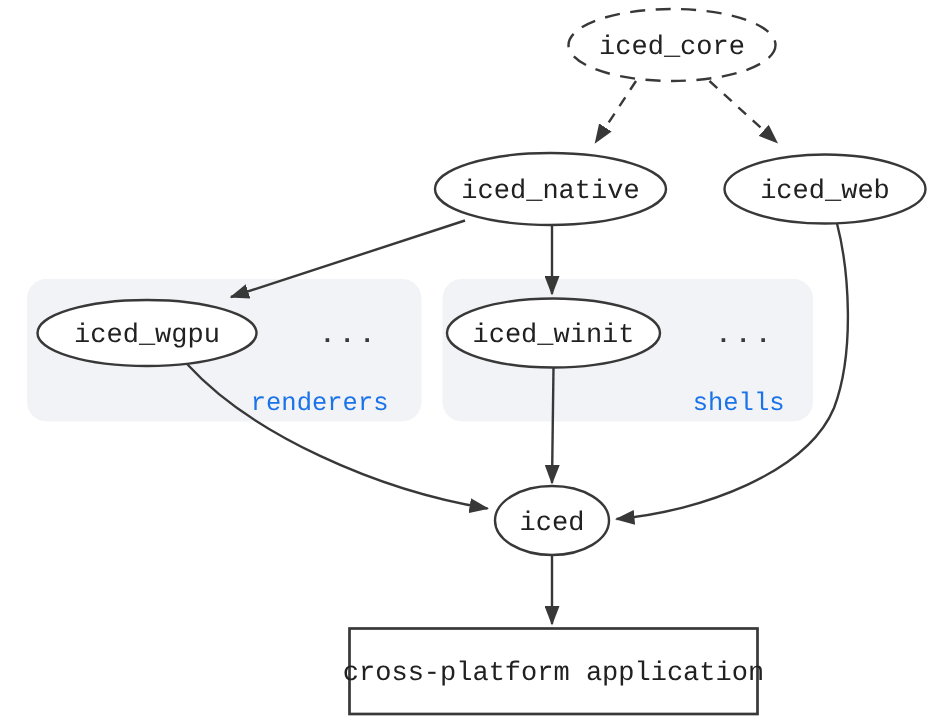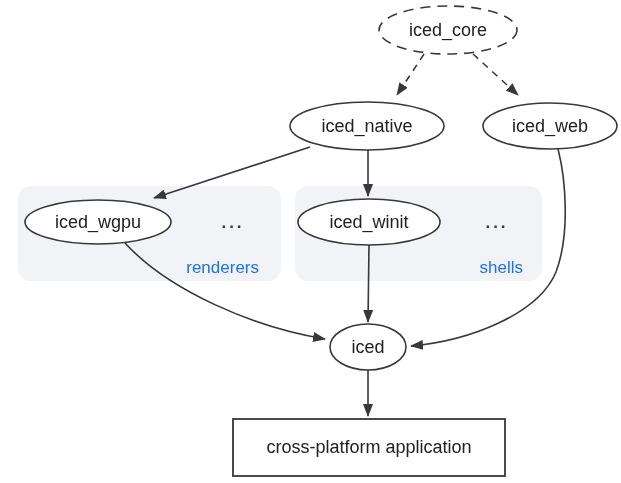--- a/index.html
+++ b/index.html
@@ -4,21 +4,21 @@
 <style>
   html, body {
     margin: 0;
     padding: 0;
     background: #ffffff;
     width: 621px;
     height: 483px;
     overflow: hidden;
     font-family: "Liberation Sans", sans-serif;
   }
-  .stage { position: relative; width: 618px; height: 483px; }
+  .stage { position: relative; width: 618px; height: 483px; font-family: Liberation Mono, monospace; }
   svg { display: block; }
   .node-ellipse {
     fill: #ffffff;
     stroke: #383838;
     stroke-width: 1.6;
   }
   .node-ellipse.dashed {
     stroke-dasharray: 10 7;
   }
   .group-box {

